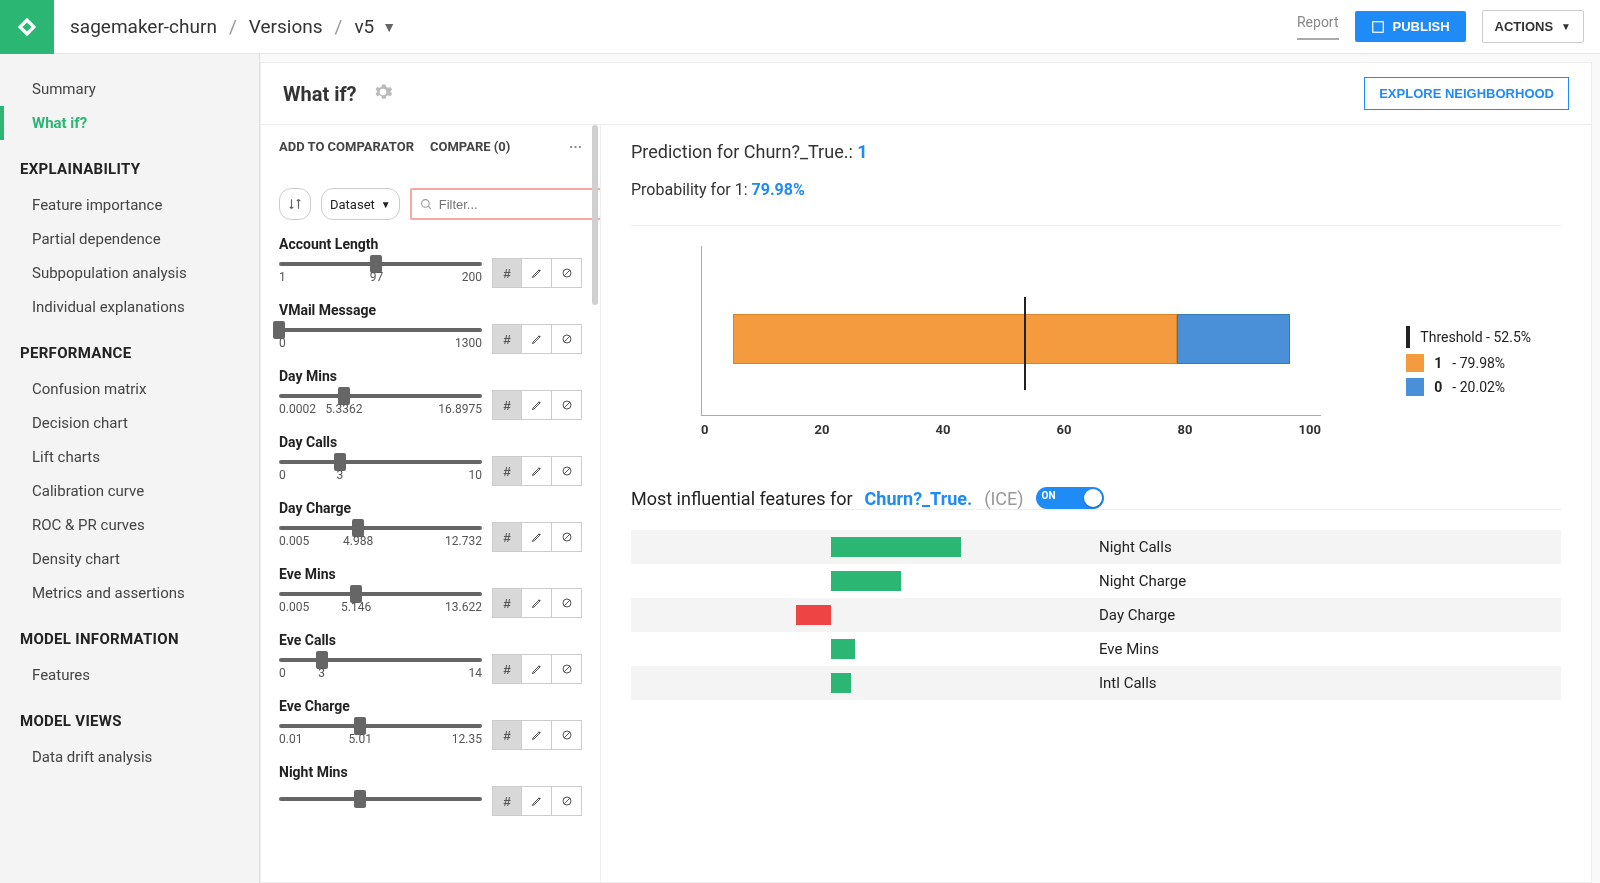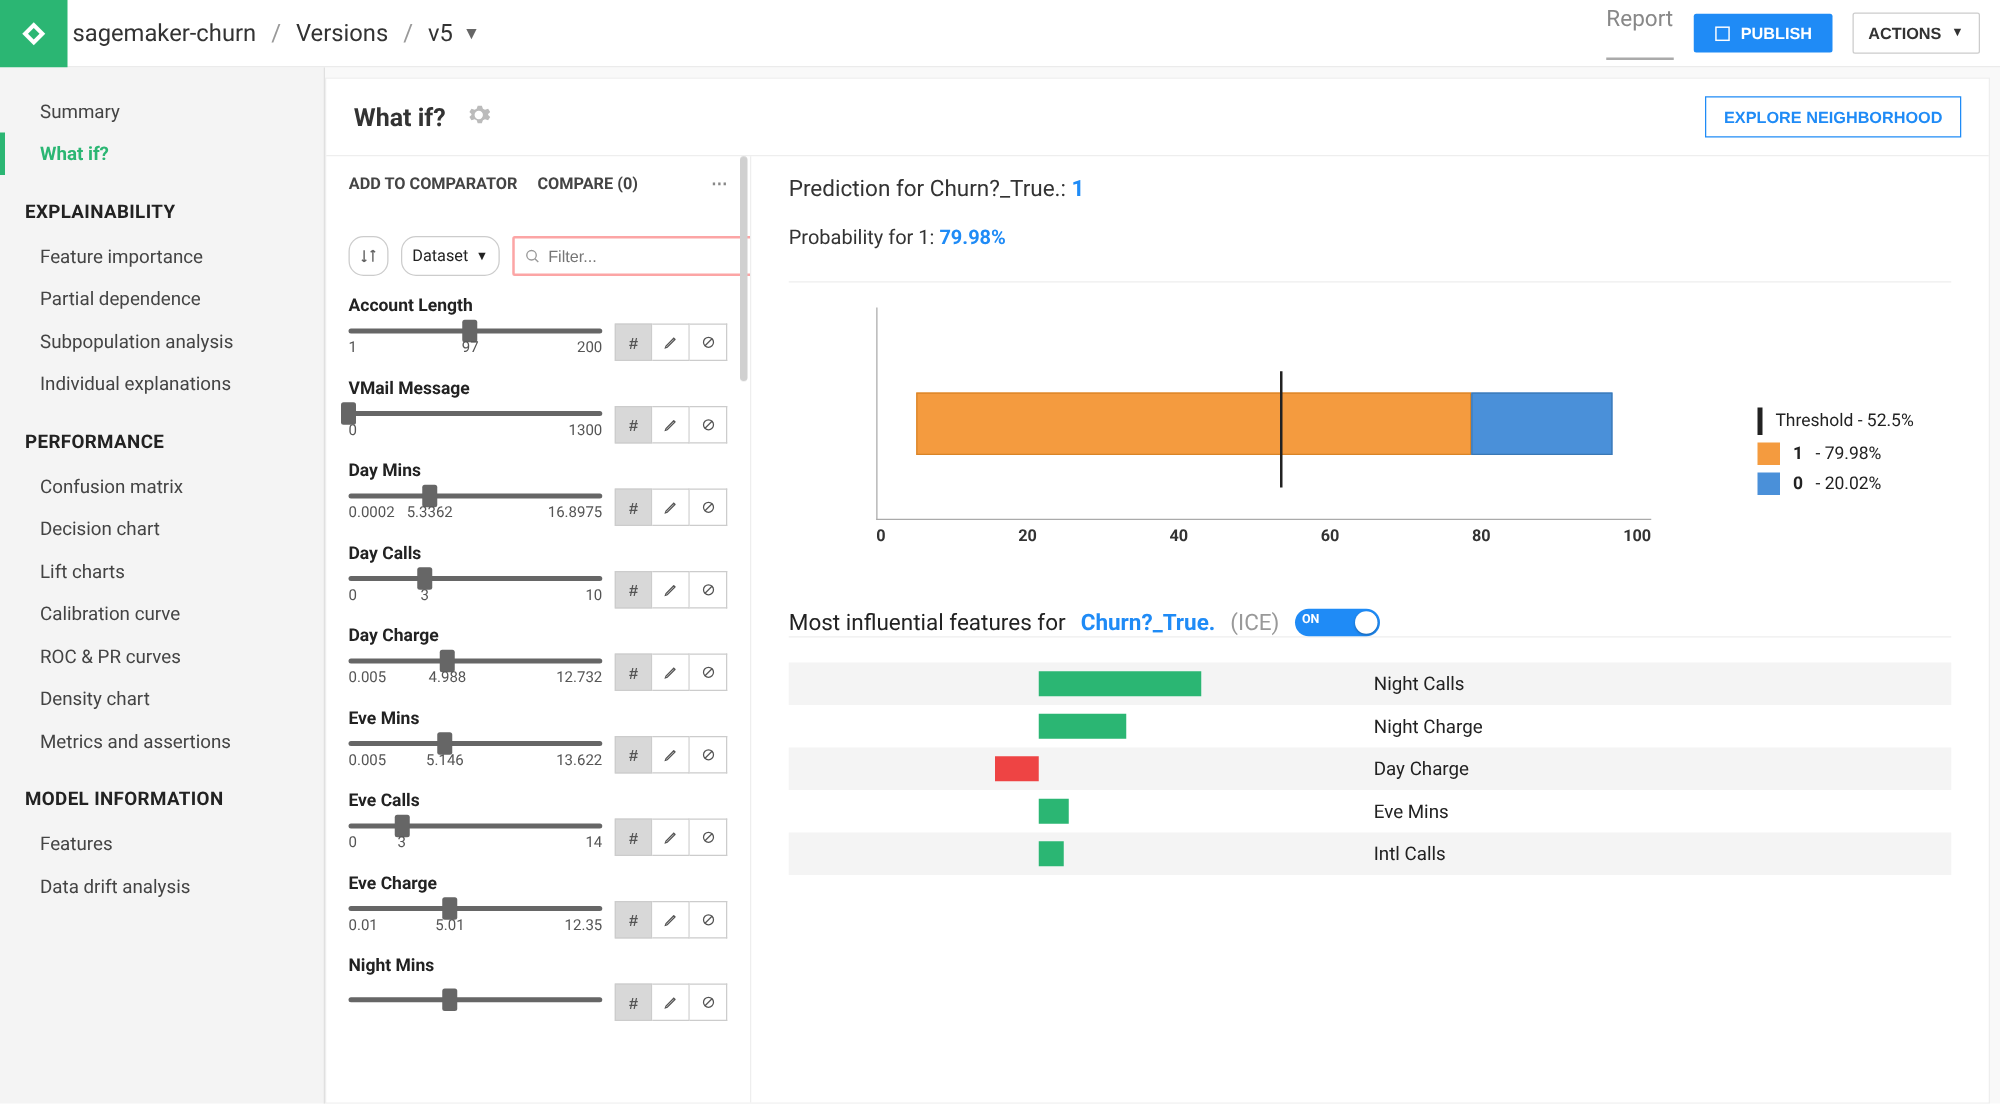--- a/index.html
+++ b/index.html
@@ -1,26 +1,26 @@
 <!DOCTYPE html>
 <html><head>
 <meta charset="utf-8">
 <style>
 * { box-sizing: border-box; margin: 0; padding: 0; }
 body { font-family: -apple-system, "Segoe UI", Roboto, "Helvetica Neue", Arial, sans-serif; font-size: 14px; color: #222; background: #fff; width: 1600px; height: 883px; overflow: hidden; }
 .app { display: flex; flex-direction: column; height: 100%; }
 .topbar { height: 54px; display: flex; align-items: center; border-bottom: 1px solid #e5e5e5; padding-right: 16px; }
 .logo { width: 54px; height: 54px; background: #2bb673; display: flex; align-items: center; justify-content: center; flex-shrink: 0; }
 .logo svg { fill: #fff; }
-.breadcrumbs { display: flex; align-items: center; margin-left: 4px; font-size: 19px; color: #333; }
+.breadcrumbs { display: flex; align-items: center; margin-left: 16px; font-size: 19px; color: #333; }
 .breadcrumbs .sep { margin: 0 12px; color: #999; }
 .breadcrumbs .crumb { cursor: pointer; }
 .breadcrumbs .chev { margin-left: 8px; color: #666; font-size: 14px; }
 .topbar-right { margin-left: auto; display: flex; align-items: center; gap: 16px; }
-.report-link { color: #888; font-size: 18px; cursor: pointer; border-bottom: 2px solid #aaa; padding-bottom: 20px;}
+.report-link { color: #888; font-size: 14px; cursor: pointer; border-bottom: 2px solid #aaa; padding-bottom: 8px;}
 .btn-publish { background: #1f8bf6; color: #fff; border: none; padding: 8px 16px; font-weight: 700; font-size: 13px; display: flex; align-items: center; gap: 8px; cursor: pointer; border-radius: 2px;}
 .btn-actions { background: #fff; border: 1px solid #ccc; padding: 8px 12px; font-weight: 700; font-size: 13px; cursor: pointer; border-radius: 2px; display: flex; align-items: center; gap: 8px; color: #333; }
 .main { display: flex; flex: 1; min-height: 0; }
 .sidebar { width: 260px; background: #f4f4f4; border-right: 1px solid #e0e0e0; padding: 18px 0; overflow-y: auto; }
 .side-item { padding: 8px 20px 8px 32px; color: #444; cursor: pointer; font-size: 15px; }
 .side-item.active { color: #2bb673; font-weight: 700; border-left: 4px solid #2bb673; padding-left: 28px;}
 .side-item:first-of-type { padding-left: 32px; border-left: none;}
 .side-header { padding: 20px 20px 10px 20px; font-weight: 700; font-size: 15px; color: #222; text-transform: uppercase; letter-spacing: .3px;}
 .content { flex: 1; display: flex; flex-direction: column; background: #f9f9f9; min-height: 0; }
 .content-inner { margin: 8px 8px 0 0; background: #fff; flex:1; display:flex; flex-direction:column; min-height:0; border:1px solid #eee;}
@@ -131,20 +131,21 @@
       <div class="side-item">Decision chart</div>
       <div class="side-item">Lift charts</div>
       <div class="side-item">Calibration curve</div>
       <div class="side-item">ROC &amp; PR curves</div>
       <div class="side-item">Density chart</div>
       <div class="side-item">Metrics and assertions</div>
 
       <div class="side-header">MODEL INFORMATION</div>
       <div class="side-item">Features</div>
 
+      <div class="side-header">MODEL VIEWS</div>
       <div class="side-item">Data drift analysis</div>
     </div>
 
     <div class="content">
       <div class="content-inner">
         <div class="panel-header">
           <span class="panel-title">What if?</span>
           <span class="gear">
             <svg width="20" height="20" viewBox="0 0 24 24" fill="#bbb">
                 <path d="M12 8a4 4 0 100 8 4 4 0 000-8zm9 4l2 2-2 3-3-1a7 7 0 01-2 1l-1 3h-4l-1-3a7 7 0 01-2-1l-3 1-2-3 2-2v-1l-2-2 2-3 3 1 2-1 1-3h4l1 3 2 1 3-1 2 3-2 2z"></path>

